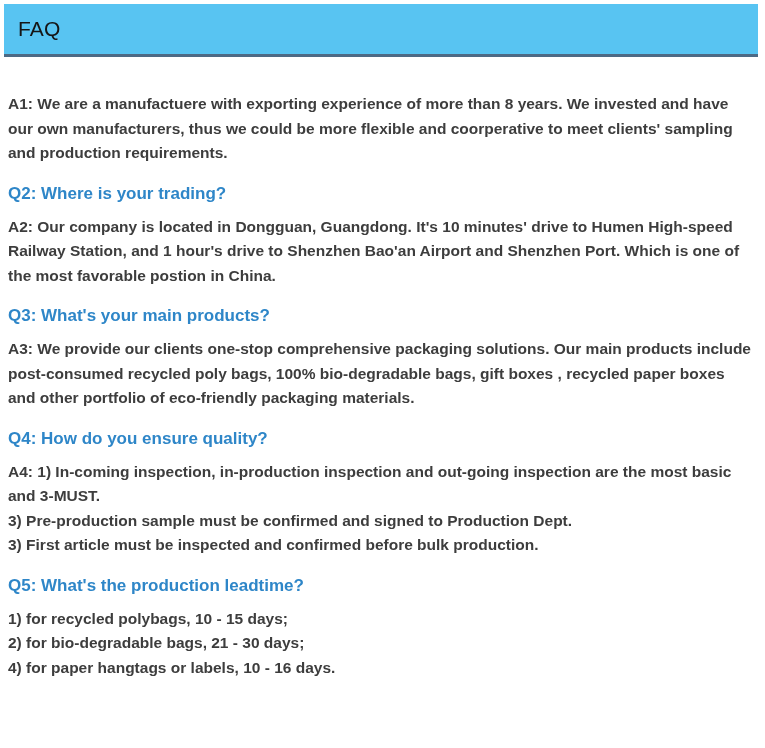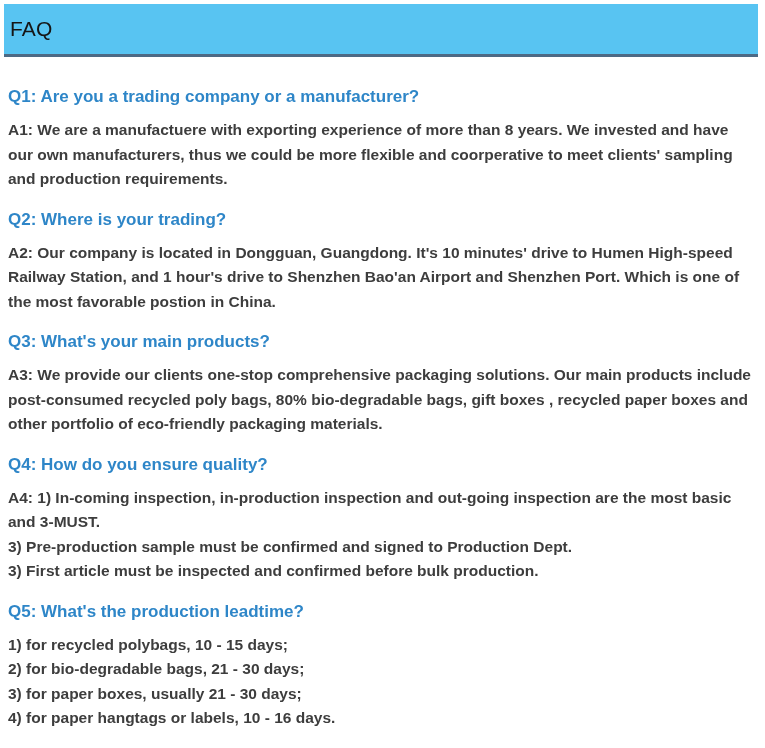--- a/index.html
+++ b/index.html
@@ -9,26 +9,27 @@
     font-family: "Liberation Sans", "DejaVu Sans", sans-serif;
   }
   .page {
     width: 765px;
     height: 748px;
     overflow: hidden;
     background: #ffffff;
     box-sizing: border-box;
   }
   .faq-header {
-    margin: 4px 7px 8px 4px;
+    margin: 4px 7px 14px 4px;
     height: 50px;
     background: var(--header-bg, #58c4f2);
     border-bottom: 3px solid var(--header-border, #4d6a85);
     display: flex;
     align-items: center;
+    padding-left: 8px;
   }
   .faq-header-title {
     font-size: 21px;
     font-weight: 400;
     color: var(--title-color, #151515);
     padding-left: 6px;
     letter-spacing: 0.2px;
   }
   .faq-content {
     padding: 21px 14px 0 8px;
@@ -53,38 +54,36 @@
 </style>
 </head>
 <body>
 
 <div class="page">
   <div class="faq-header">
     <span class="faq-header-title">FAQ</span>
   </div>
   <div class="faq-content">
       <div class="faq-item">
-        <div class="faq-question">Q1: Are you a trading company or a manufacturer?</div>
         <div class="faq-line">A1: We are a manufactuere with exporting experience of more than 8 years. We invested and have our own manufacturers, thus we could be more flexible and coorperative to meet clients' sampling and production requirements.</div>
       </div>
       <div class="faq-item">
         <div class="faq-question">Q2: Where is your trading?</div>
         <div class="faq-line">A2: Our company is located in Dongguan, Guangdong. It's 10 minutes' drive to Humen High-speed Railway Station, and 1 hour's drive to Shenzhen Bao'an Airport and Shenzhen Port. Which is one of the most favorable postion in China.</div>
       </div>
       <div class="faq-item">
         <div class="faq-question">Q3: What's your main products?</div>
-        <div class="faq-line">A3: We provide our clients one-stop comprehensive packaging solutions. Our main products include post-consumed recycled poly bags, 80% bio-degradable bags, gift boxes , recycled paper boxes and other portfolio of eco-friendly packaging materials.</div>
+        <div class="faq-line">A3: We provide our clients one-stop comprehensive packaging solutions. Our main products include post-consumed recycled poly bags, 100% bio-degradable bags, gift boxes , recycled paper boxes and other portfolio of eco-friendly packaging materials.</div>
       </div>
       <div class="faq-item">
         <div class="faq-question">Q4: How do you ensure quality?</div>
         <div class="faq-line">A4: 1) In-coming inspection, in-production inspection and out-going inspection are the most basic and 3-MUST.</div>
         <div class="faq-line">3) Pre-production sample must be confirmed and signed to Production Dept.</div>
         <div class="faq-line">3) First article must be inspected and confirmed before bulk production.</div>
       </div>
       <div class="faq-item">
         <div class="faq-question">Q5: What's the production leadtime?</div>
         <div class="faq-line">1) for recycled polybags, 10 - 15 days;</div>
         <div class="faq-line">2) for bio-degradable bags, 21 - 30 days;</div>
-        <div class="faq-line">3) for paper boxes, usually 21 - 30 days;</div>
         <div class="faq-line">4) for paper hangtags or labels, 10 - 16 days.</div>
       </div>
     </div>
 </div>
 
 </body></html>

